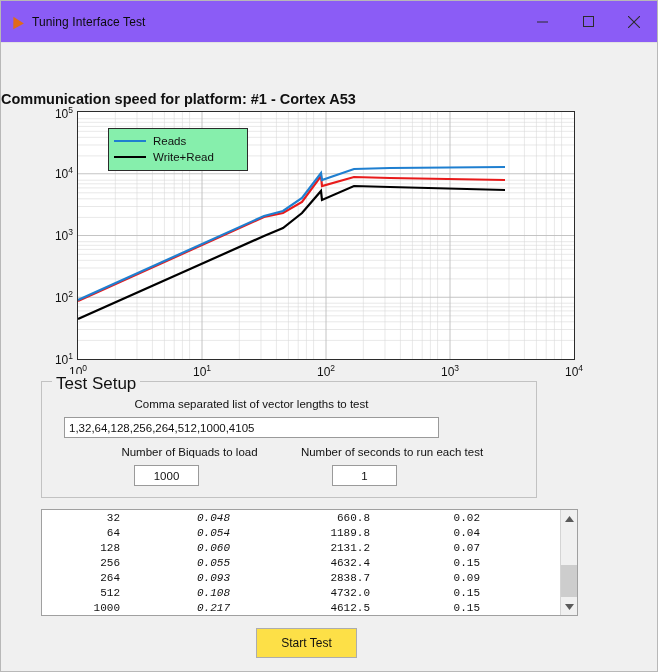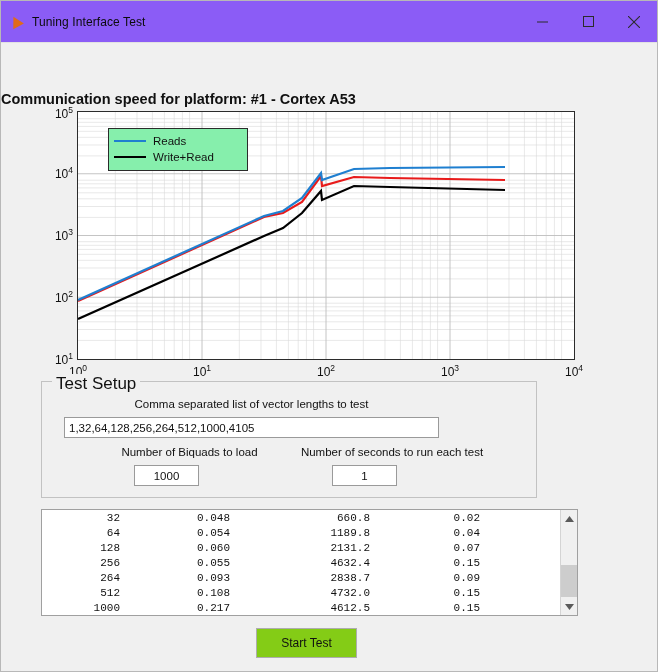--- a/index.html
+++ b/index.html
@@ -112,38 +112,38 @@
     background:#ffffff; border:1px solid #a0a0a0;
     overflow:hidden; display:flex;
   }
   .list-rows { flex:1; padding-top:1px; }
   .row {
     height:15px; line-height:15px;
     font-family:"Liberation Mono", monospace; font-size:11px; color:#111;
     display:flex; white-space:pre;
   }
   .c0 { width:78px; text-align:right; }
-  .c1 { width:110px; text-align:right; }
+  .c1 { width:110px; text-align:right;font-style:italic; }
   .c2 { width:140px; text-align:right; }
   .c3 { width:110px; text-align:right; }
   .scrollbar {
     width:17px; background:#f0f0f0; border-left:1px solid #d4d4d4;
     display:flex; flex-direction:column;
   }
   .sb-arrow {
     height:17px; background:#f0f0f0;
     display:flex; align-items:center; justify-content:center;
     color:#5a5a5a; font-size:8px;
   }
   .sb-track { flex:1; position:relative; background:#f0f0f0; }
   .sb-thumb { position:absolute; left:0; right:0; top:38px; height:32px; background:#cdcdcd; }
   
   .start-btn {
     position:absolute; left:255px; top:627px; width:101px; height:30px;
-    background:#84cc16; border:1px solid #adadad;
+    background:#fde047; border:1px solid #adadad;
     font-family:"Liberation Sans", sans-serif; font-size:12px; color:#111;
     display:flex; align-items:center; justify-content:center;
   }
 </style>
 </head>
 <body>
 
 <div class="window">
 
   <div class="titlebar">

